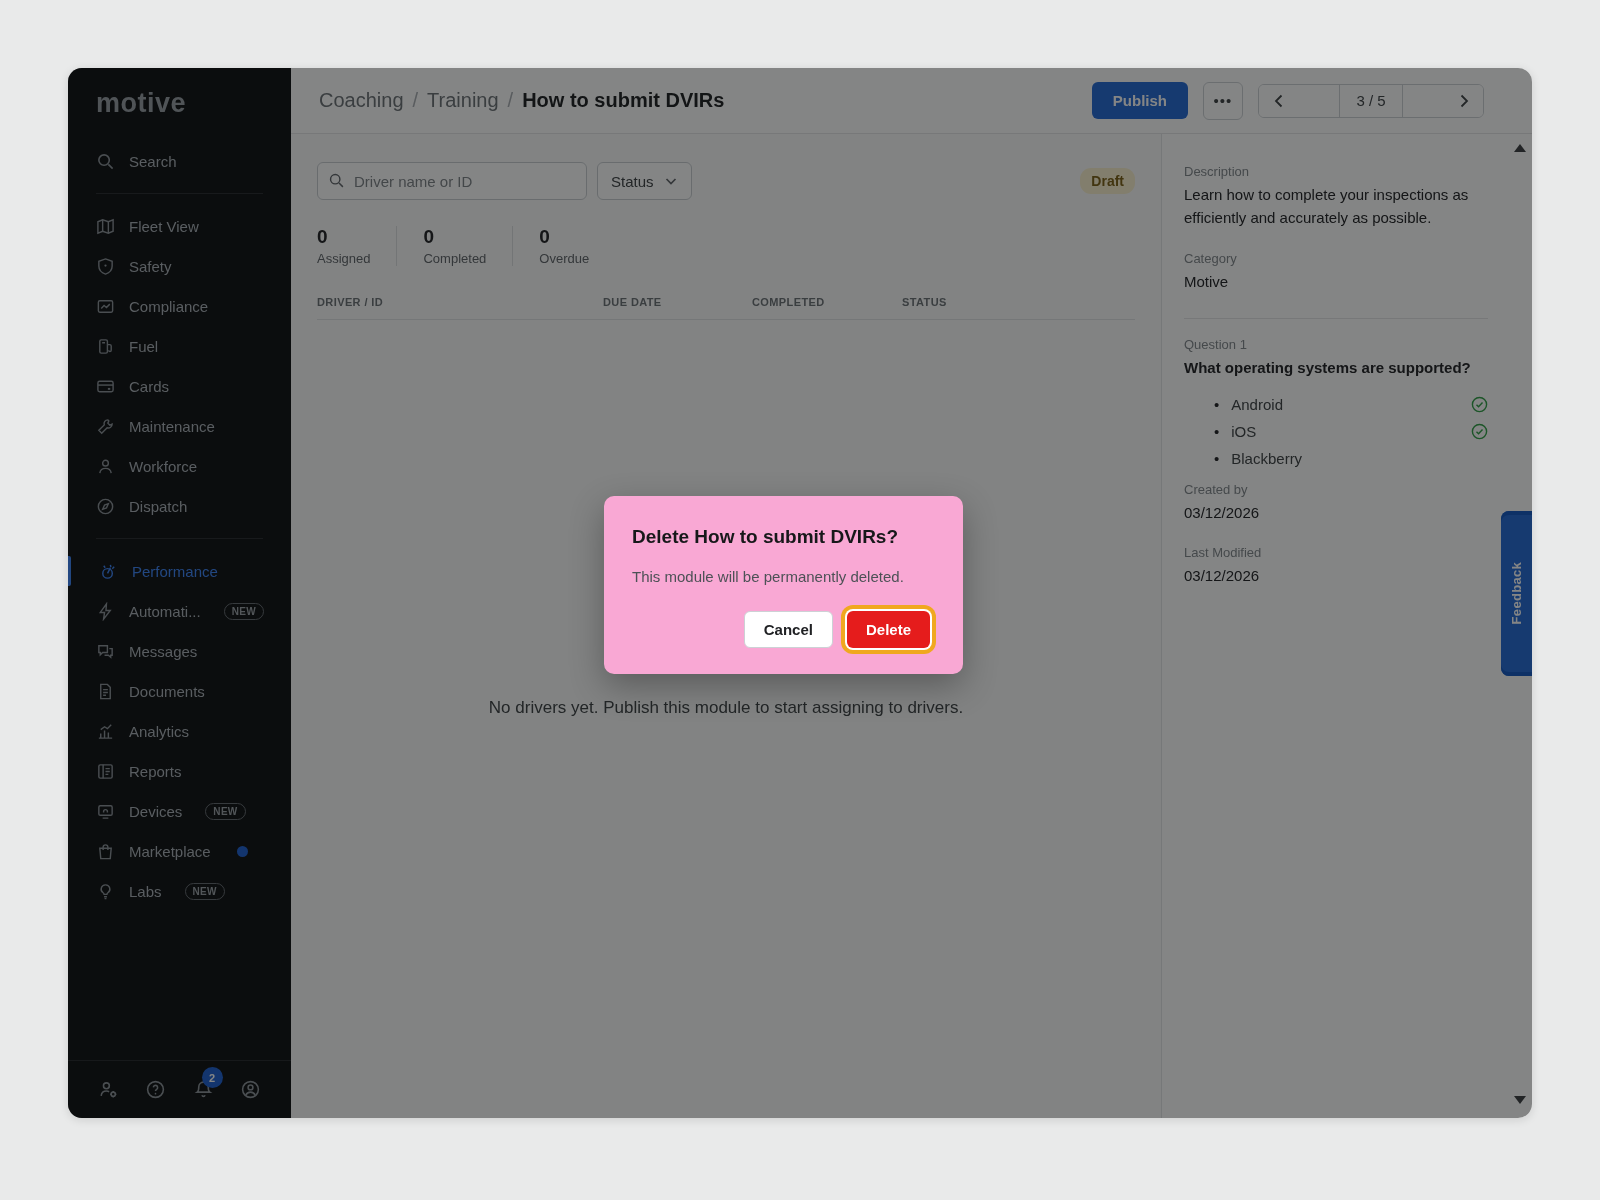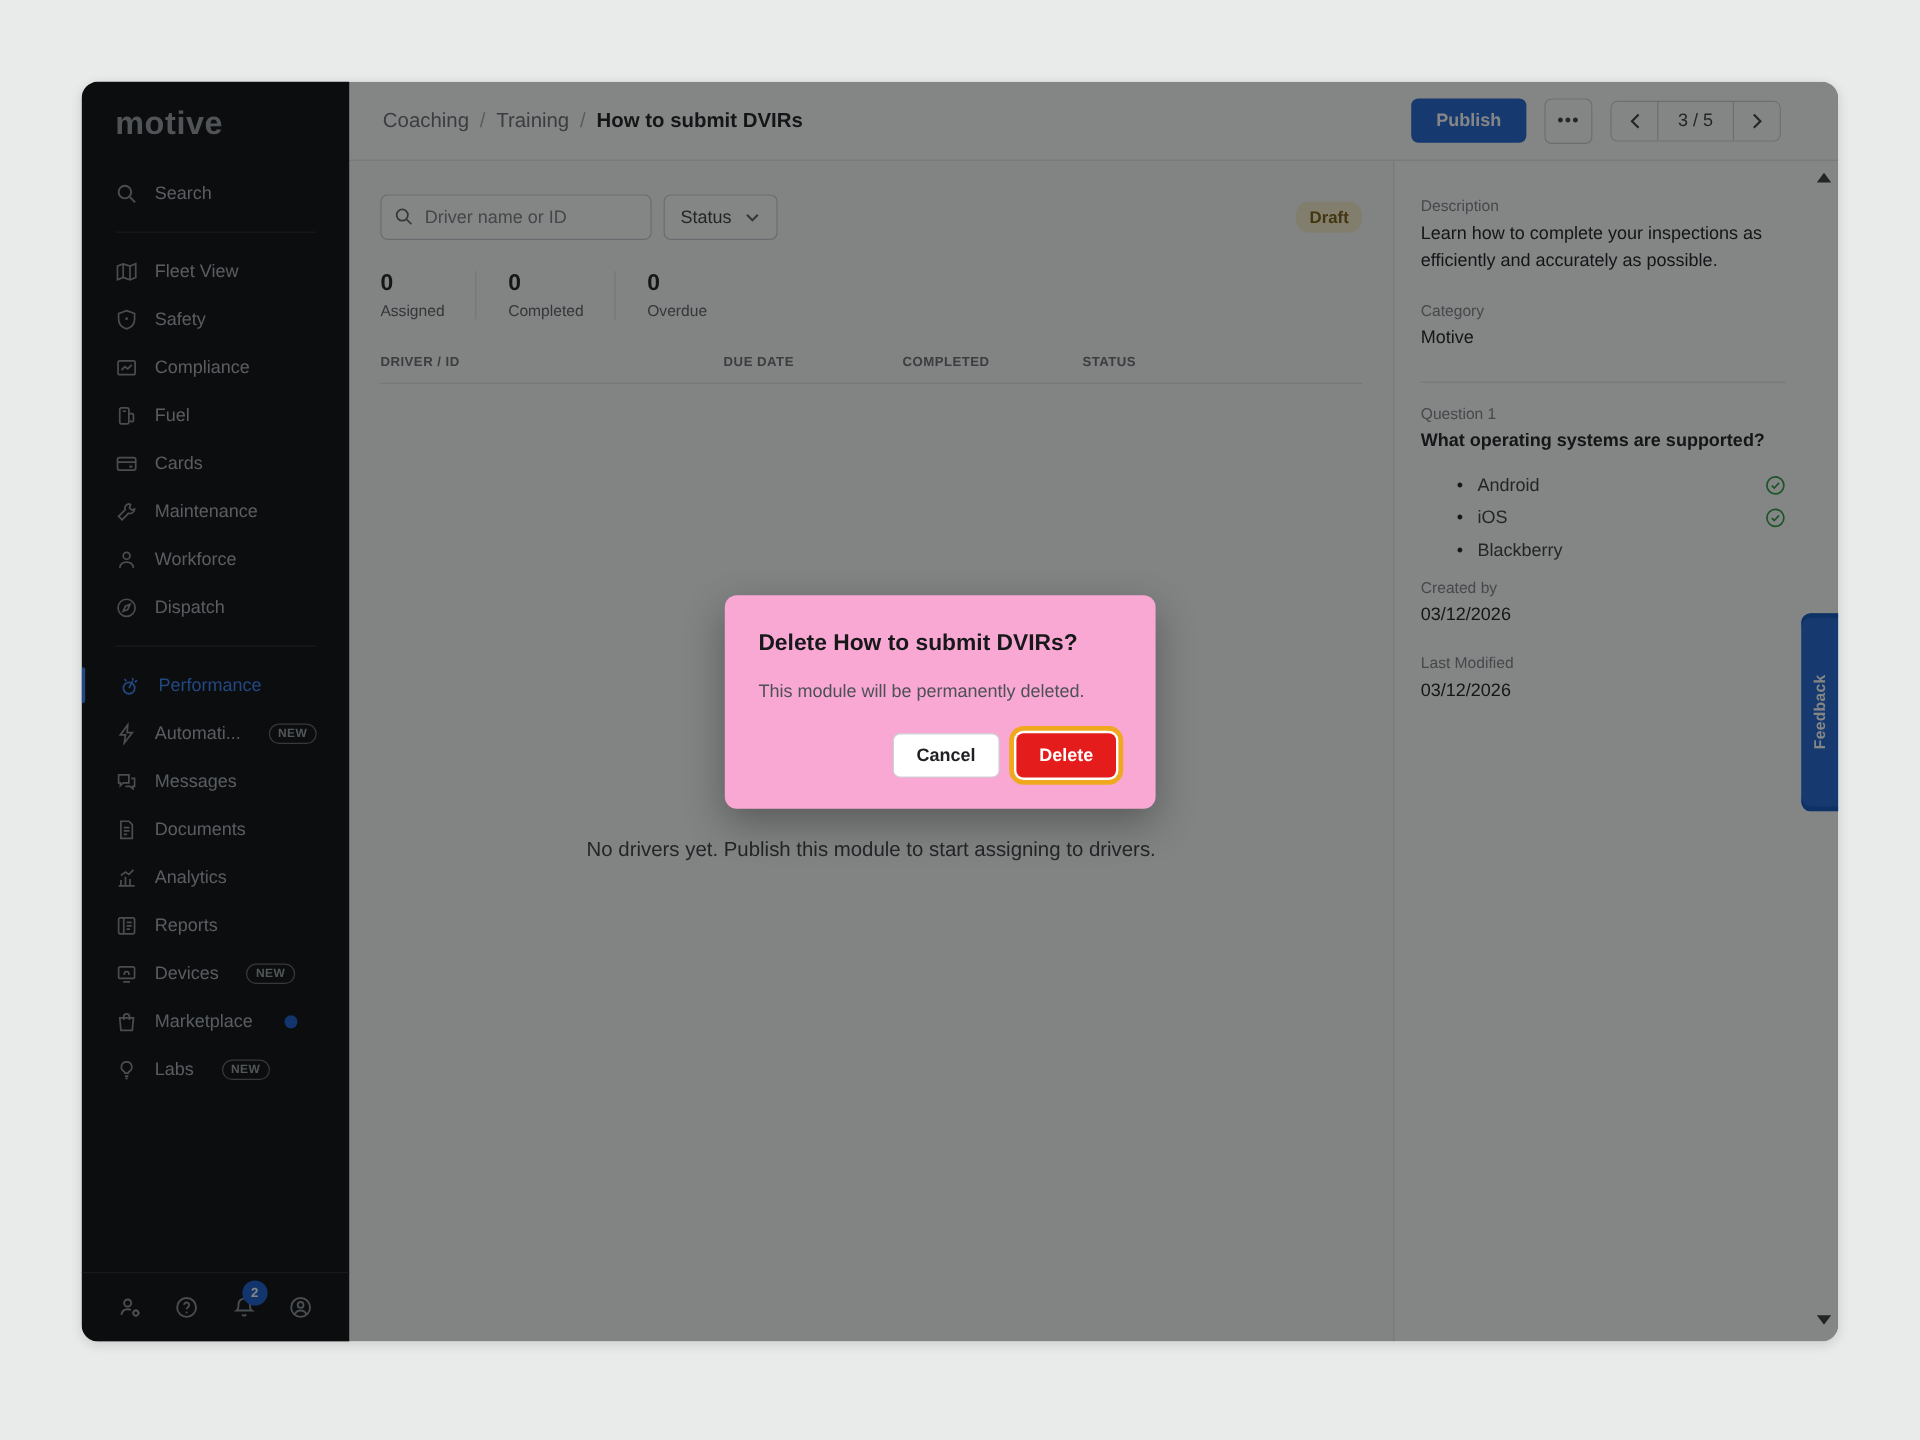--- a/index.html
+++ b/index.html
@@ -18,35 +18,35 @@
   .nav-item.active::before { content:""; position:absolute; left:0; top:5px; width:3px; height:30px; background:var(--accent2); border-radius:0 2px 2px 0; }
   .nav-divider { height:1px; background:#26292d; margin:12px 28px; }
   .pill-new { margin-left:9px; font-size:10px; font-weight:bold; color:#9aa0a6; border:1px solid #63686e; border-radius:9px; padding:2px 7px; letter-spacing:.3px; }
   .blue-dot { margin-left:12px; width:11px; height:11px; border-radius:50%; background:var(--badge_blue); }
   .sidebar-bottom { position:absolute; left:0; right:0; bottom:0; height:58px; border-top:1px solid #24272a; display:flex; align-items:center; justify-content:space-between; padding:0 30px; }
   .sb-ic { width:21px; height:21px; color:#8a9097; position:relative; cursor:pointer; }
   .bell-badge { position:absolute; top:-12px; right:-9px; min-width:21px; height:21px; border-radius:50%; background:var(--badge_blue); color:#fff; font-size:11px; font-weight:bold; display:flex; align-items:center; justify-content:center; }
 
   
   .app-header { position:absolute; left:223px; top:0; right:0; height:66px; background:#fff; border-bottom:1px solid #e4e5e6; display:flex; align-items:center; padding:0 48px 0 28px; z-index:5; }
-  .breadcrumb { display:flex; align-items:flex-start; gap:9px; font-size:17px; }
+  .breadcrumb { display:flex; align-items:flex-start; gap:9px; font-size:20px; }
   .crumb { color:#6b7075; cursor:pointer; }
   .crumb-sep { color:#a9adb2; }
   .crumb-current { color:#1c1e21; font-weight:bold; }
   .header-actions { margin-left:auto; display:flex; align-items:center; gap:15px; }
   .btn-publish { background:var(--accent); color:#fff; font-size:15px; font-weight:bold; border:none; border-radius:6px; padding:10px 21px; cursor:pointer; }
   .btn-more { width:40px; height:38px; border:1px solid #cdd1d5; background:#fff; border-radius:6px; color:#3c4043; font-size:15px; letter-spacing:1px; cursor:pointer; display:flex; align-items:center; justify-content:center; }
-  .pager { display:flex; align-items:stretch; height:34px; border:1px solid #cdd1d5; border-radius:6px; overflow:hidden; background:#fff; }
+  .pager { display:flex; align-items:stretch; height:34px; border:1px solid #cdd1d5; border-radius:6px; overflow:hidden; background:#fff;gap:42px; }
   .pager-btn { width:38px; display:flex; align-items:center; justify-content:center; color:#3c4043; cursor:pointer; background:#fff; border:none; }
   .pager-count { width:64px; display:flex; align-items:center; justify-content:center; font-size:15px; color:#3c4043; border-left:1px solid #cdd1d5; border-right:1px solid #cdd1d5; }
 
   
   .center { position:absolute; left:223px; top:66px; bottom:0; width:870px; background:#fafbfb; padding:28px 26px 0 26px; }
   .filter-row { display:flex; align-items:center; }
-  .search-box { position:relative; width:226px; }
+  .search-box { position:relative; width:270px; }
   .search-box input { width:100%; height:38px; border:1px solid #c9cdd1; border-radius:6px; background:#fff; padding:0 12px 0 36px; font-size:15px; color:#202124; font-family:inherit; }
   .search-box input::placeholder { color:#7d8287; }
   .search-box .ic { position:absolute; left:11px; top:10px; width:17px; height:17px; color:#5f6368; }
   .status-select { margin-left:10px; height:38px; border:1px solid #c9cdd1; border-radius:6px; background:#fff; display:flex; align-items:center; gap:10px; padding:0 13px; font-size:15px; color:#3c4043; cursor:pointer; }
   .status-select .ic { width:14px; height:14px; color:#5f6368; }
   .draft-badge { margin-left:auto; background:var(--draft_bg); color:var(--draft_text); font-size:14px; font-weight:bold; border-radius:11px; padding:5px 11px; }
   .stats-row { margin-top:26px; display:flex; }
   .stat { padding-right:26px; margin-right:26px; border-right:1px solid #dddfe1; min-width:56px; }
   .stat:last-child { border-right:none; }
   .stat-value { font-size:19px; font-weight:bold; color:#202124; }

